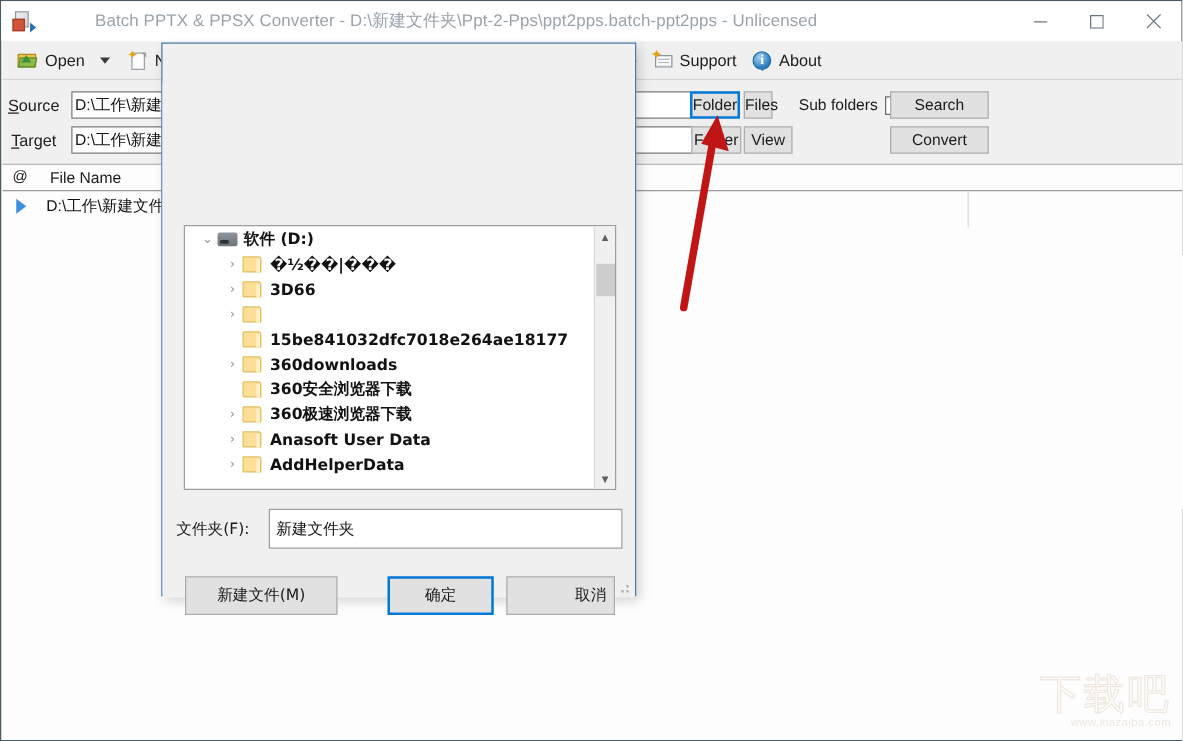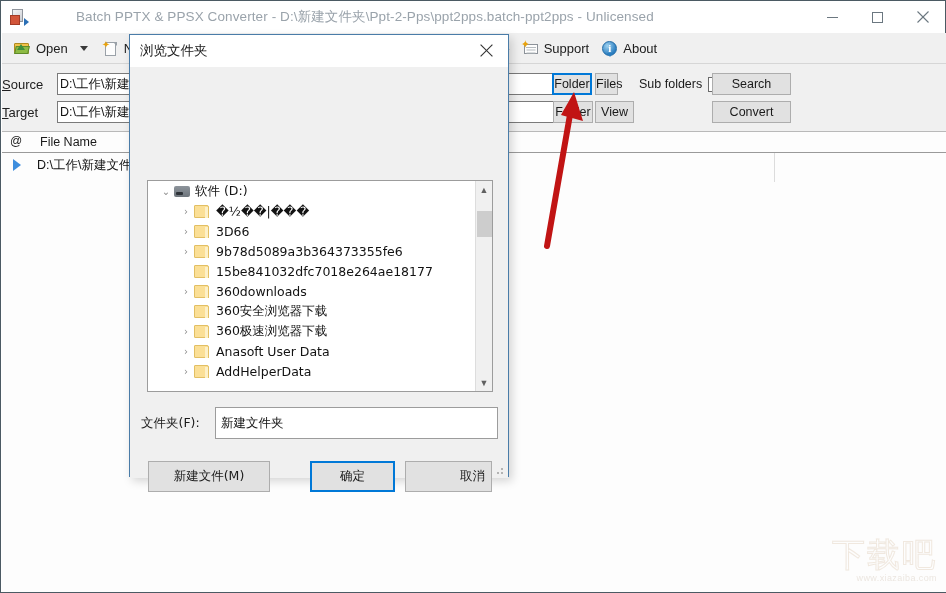--- a/index.html
+++ b/index.html
@@ -201,21 +201,21 @@
     left: 1px; top: 63px;
     width: 944px; height: 68px;
     background: #f0f0f0;
     border-bottom: 1px solid #b9b9b9;
     box-sizing: border-box;
   }
   .frow { position: absolute; left: 0; height: 24px; display:flex; align-items:center; }
   #row-source { top: 8px; }
   #row-target { top: 36px; }
   .flabel {
-    width: 50px; text-align: left;
+    width: 50px; text-align: center;
     font-size: 13px; color: #202020;
     margin-right: 5px;
   }
   .flabel u { text-decoration: underline; }
   .ftext {
     height: 22px;
     background: #ffffff;
     border: 1px solid #7a7a7a;
     box-sizing: border-box;
     font-size: 12.5px;
@@ -403,21 +403,21 @@
     border-radius: 1px 2px 2px 1px;
     box-sizing: border-box;
     margin-right: 7px;
     position: relative;
   }
   .fold-ic:after {
     content:""; position:absolute; right:-1px; top:1px;
     width:4px; height:11px; background:#fdf0c8; border-right:1px solid #e2bf63;
     box-sizing:border-box;
   }
-  .tlabel { color:#121212; }
+  .tlabel { color:#121212;font-weight:bold; }
   .tnode.indent0 { padding-left: 10px; }
   .tnode.indent1 { padding-left: 30px; }
 
   #tree-scroll {
     position: absolute; right: 0; top: 0;
     width: 17px; height: 100%;
     background: #f0f0f0;
     border-left: 1px solid #ddd;
     box-sizing: border-box;
   }
@@ -605,29 +605,20 @@
       <span id="row0-text">D:\工作\新建文件</span>
     </div>
   </div>
 
   <div id="watermark">
     <div id="wm-chars">下载吧</div>
     <div id="wm-url">www.xiazaiba.com</div>
   </div>
 
   <div id="browse-dialog">
-    <div id="dlg-titlebar">
-      <div id="dlg-title">浏览文件夹</div>
-      <div id="dlg-close">
-        <svg width="13" height="13" viewBox="0 0 13 13">
-            <line x1="0.6" y1="0.6" x2="12.4" y2="12.4" stroke="currentColor" stroke-width="1.1"></line>
-            <line x1="12.4" y1="0.6" x2="0.6" y2="12.4" stroke="currentColor" stroke-width="1.1"></line>
-          </svg>
-      </div>
-    </div>
 
     <div id="dlg-body">
 
       <div id="tree">
         <div id="tree-inner">
           <div class="tnode indent0">
             <span class="chev">⌄</span>
             <span class="drive-ic"></span>
             <span class="tlabel">软件 (D:)</span>
           </div>
@@ -637,21 +628,20 @@
             <span class="tlabel">�½��|���</span>
           </div>
           <div class="tnode indent1">
             <span class="chev">›</span>
             <span class="fold-ic"></span>
             <span class="tlabel">3D66</span>
           </div>
           <div class="tnode indent1">
             <span class="chev">›</span>
             <span class="fold-ic"></span>
-            <span class="tlabel">9b78d5089a3b364373355fe6</span>
           </div>
           <div class="tnode indent1">
             <span class="chev empty">›</span>
             <span class="fold-ic"></span>
             <span class="tlabel">15be841032dfc7018e264ae18177</span>
           </div>
           <div class="tnode indent1">
             <span class="chev">›</span>
             <span class="fold-ic"></span>
             <span class="tlabel">360downloads</span>

